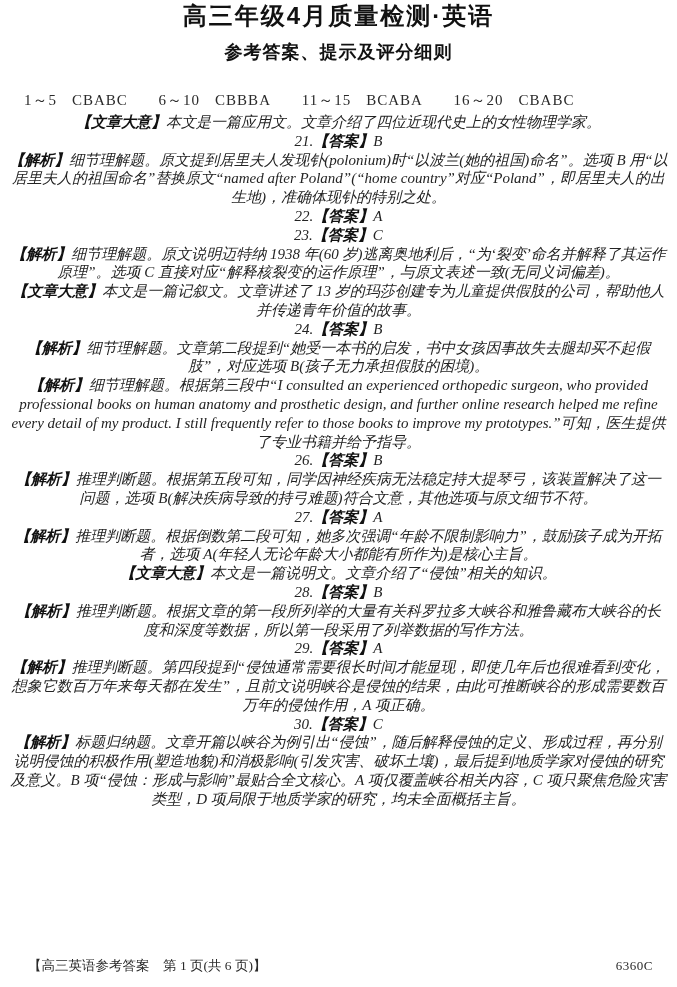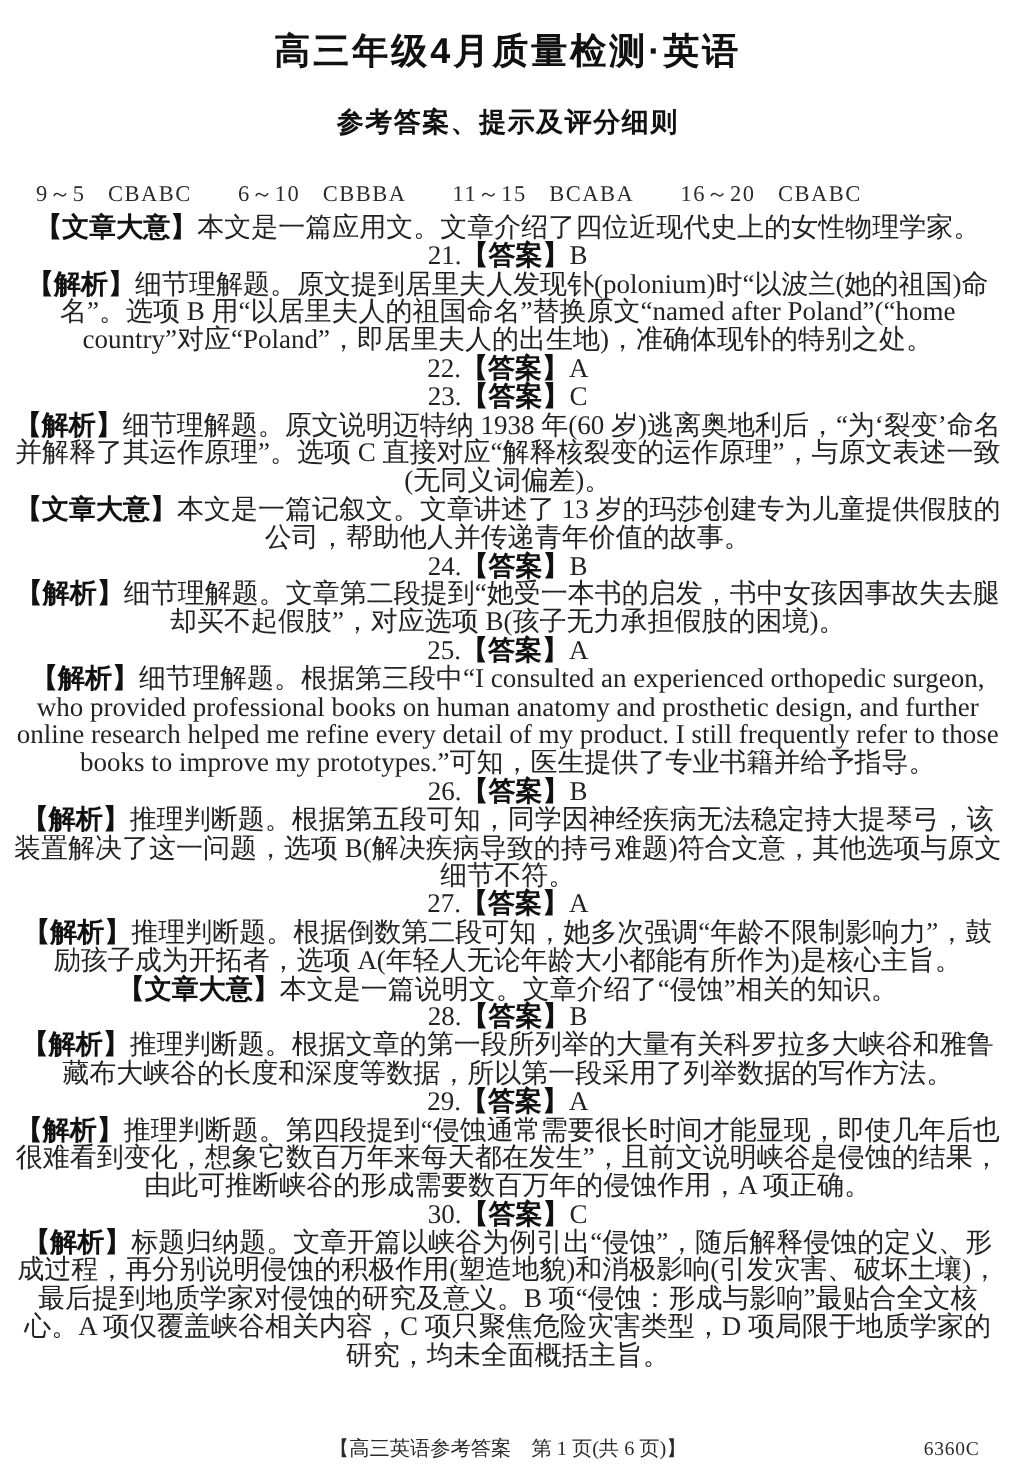--- a/index.html
+++ b/index.html
@@ -2,62 +2,62 @@
 <html><head>
 <meta charset="utf-8">
 <style>
   html,body{margin:0;padding:0;}
   body{
     width:677px;height:987px;background:#ffffff;overflow:hidden;position:relative;
     font-family:"Liberation Serif","DejaVu Serif",serif;color:#222222;
   }
   .page{position:absolute;inset:0;}
   .doc-title{
-    margin-top:18px;text-align:center;
+    margin-top:0;text-align:center;
     font-family:"Liberation Sans","DejaVu Sans",sans-serif;
     font-weight:700;font-size:24px;letter-spacing:2px;color:#111;
   }
   .doc-subtitle{
-    margin-top:19px;text-align:center;
+    margin-top:8px;text-align:center;
     font-family:"Liberation Sans","DejaVu Sans",sans-serif;
     font-weight:700;font-size:18px;letter-spacing:1px;color:#111;
   }
   .answer-key{
     margin:27px 0 3px 24px;font-size:15px;color:#2a2a2a;white-space:nowrap;
   }
   .answer-key .grp{display:inline-block;margin-right:27px;}
   .answer-key .rng{display:inline-block;margin-right:15px;letter-spacing:1px;}
   .answer-key .ltr{display:inline-block;letter-spacing:1px;}
   .content{
-    margin:2px 9px 0 9px;font-size:18px;line-height:18.8px;color:#232323;
+    margin:2px 9px 0 9px;font-size:15px;line-height:18.8px;color:#232323;font-style:italic;
   }
   .content p{margin:0;text-align:center;}
   .lbl{
     font-family:"Liberation Sans","DejaVu Sans",sans-serif;
     font-weight:700;color:#111;
   }
   .summary{text-align:justify;}
   .ansline{white-space:nowrap;}
   .analysis{margin-left:26px;text-align:justify;}
   .footer{
     position:absolute;left:0;right:0;bottom:12px;height:18px;font-size:13.5px;color:#2a2a2a;
   }
-  .footer-center{text-align:center;}
+  .footer-center{margin-left:28px;}
   .footer-right{position:absolute;right:24px;top:1px;font-size:13px;letter-spacing:0.5px;text-align:center;}
 </style>
 </head>
 <body>
 
 <div class="page">
 
   <div class="doc-title">高三年级4月质量检测·英语</div>
   <div class="doc-subtitle">参考答案、提示及评分细则</div>
 
   <div class="answer-key">
-    <span class="grp"><span class="rng">9～5</span><span class="ltr">CBABC</span></span>
+    <span class="grp"><span class="rng">1～5</span><span class="ltr">CBABC</span></span>
     <span class="grp"><span class="rng">6～10</span><span class="ltr">CBBBA</span></span>
     <span class="grp"><span class="rng">11～15</span><span class="ltr">BCABA</span></span>
     <span class="grp"><span class="rng">16～20</span><span class="ltr">CBABC</span></span>
   </div>
 
   <div class="content">
 
     <p class="summary"><b class="lbl">【文章大意】</b><span>本文是一篇应用文。文章介绍了四位近现代史上的女性物理学家。</span></p>
 
     <div>
@@ -75,21 +75,20 @@
     </div>
 
     <p class="summary"><b class="lbl">【文章大意】</b><span>本文是一篇记叙文。文章讲述了 13 岁的玛莎创建专为儿童提供假肢的公司，帮助他人并传递青年价值的故事。</span></p>
 
     <div>
       <p class="ansline"><span>24.</span><b class="lbl">【答案】</b><span>B</span></p>
       <p class="analysis"><b class="lbl">【解析】</b><span>细节理解题。文章第二段提到“她受一本书的启发，书中女孩因事故失去腿却买不起假肢”，对应选项 B(孩子无力承担假肢的困境)。</span></p>
     </div>
 
     <div>
-      <p class="ansline"><span>25.</span><b class="lbl">【答案】</b><span>A</span></p>
       <p class="analysis"><b class="lbl">【解析】</b><span>细节理解题。根据第三段中“I consulted an experienced orthopedic surgeon, who provided professional books on human anatomy and prosthetic design, and further online research helped me refine every detail of my product. I still frequently refer to those books to improve my prototypes.”可知，医生提供了专业书籍并给予指导。</span></p>
     </div>
 
     <div>
       <p class="ansline"><span>26.</span><b class="lbl">【答案】</b><span>B</span></p>
       <p class="analysis"><b class="lbl">【解析】</b><span>推理判断题。根据第五段可知，同学因神经疾病无法稳定持大提琴弓，该装置解决了这一问题，选项 B(解决疾病导致的持弓难题)符合文意，其他选项与原文细节不符。</span></p>
     </div>
 
     <div>
       <p class="ansline"><span>27.</span><b class="lbl">【答案】</b><span>A</span></p>

